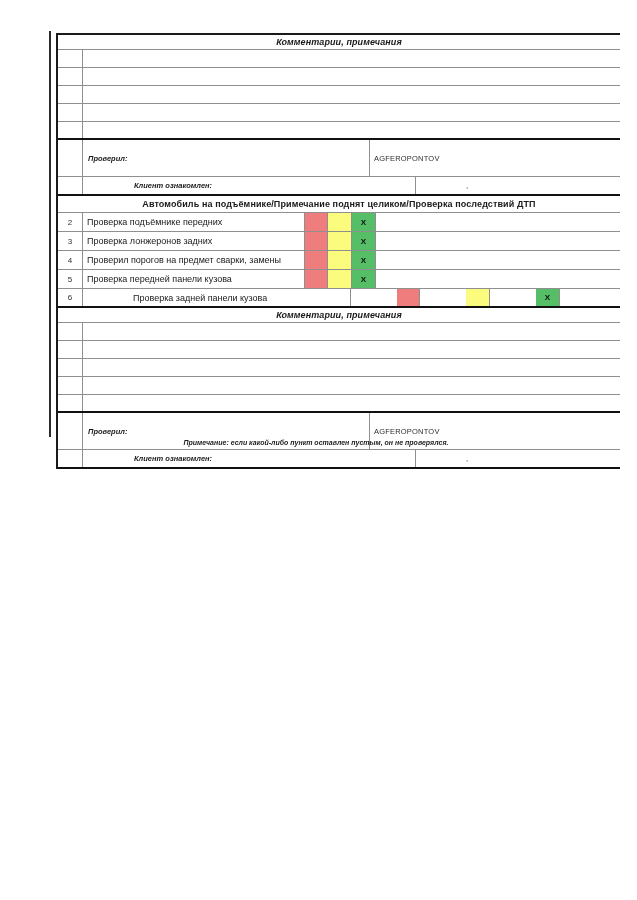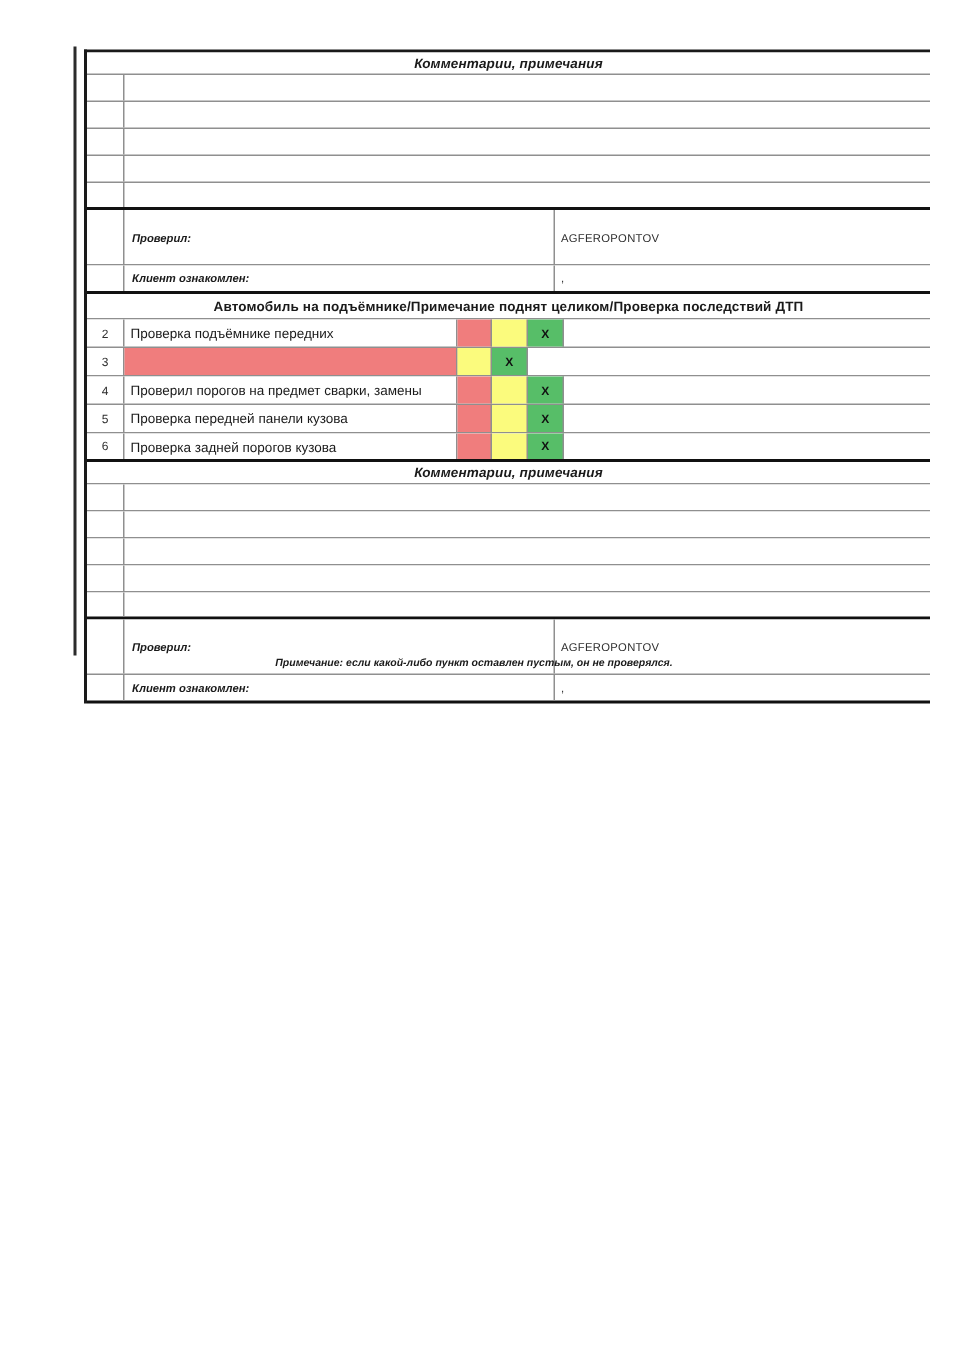--- a/index.html
+++ b/index.html
@@ -19,21 +19,21 @@
     border-top:2px solid #1a1a1a;
     border-left:2px solid #1a1a1a;
     box-sizing:border-box;
   }
 
   .row{
     display:grid;box-sizing:border-box;
     border-bottom:1px solid #8f8f8f;
     background:#fff;position:relative;
   }
-  .row.thickb{border-bottom:2px solid #111;}
+  .row.thickb{border-bottom:2px solid #111;gap:46px;}
 
   .row.title{height:15px;grid-template-columns:1fr;align-items:center;}
   .row.comment{height:18px;grid-template-columns:25px 1fr;}
   .row.sign{height:19px;grid-template-columns:25px 287px 1fr;}
   .row.sign.tall{height:37px;}
   .row.check{height:19px;grid-template-columns:25px 222px 23px 24px 24px 1fr;}
 
   .cell{box-sizing:border-box;display:flex;align-items:center;overflow:hidden;}
   .cell.rb{border-right:1px solid #8f8f8f;}
 
@@ -124,20 +124,23 @@
       <div class="cell rb status-cell" style="background-color: rgb(251, 251, 125);"></div>
       <div class="cell rb status-cell" style="background-color: rgb(87, 190, 104);">
           <span class="mark">X</span>
         </div>
       <div class="cell"></div>
     </div>
     <div class="row check">
       <div class="cell rb">
           <span class="num">3</span>
         </div>
+      <div class="cell rb">
+          <span class="item-label">Проверка лонжеронов задних</span>
+        </div>
       <div class="cell rb status-cell" style="background-color: rgb(240, 125, 125);"></div>
       <div class="cell rb status-cell" style="background-color: rgb(251, 251, 125);"></div>
       <div class="cell rb status-cell" style="background-color: rgb(87, 190, 104);">
           <span class="mark">X</span>
         </div>
       <div class="cell"></div>
     </div>
     <div class="row check">
       <div class="cell rb">
           <span class="num">4</span>
@@ -164,21 +167,21 @@
       <div class="cell rb status-cell" style="background-color: rgb(87, 190, 104);">
           <span class="mark">X</span>
         </div>
       <div class="cell"></div>
     </div>
     <div class="row check thickb">
       <div class="cell rb">
           <span class="num">6</span>
         </div>
       <div class="cell rb">
-          <span class="item-label">Проверка задней порогов кузова</span>
+          <span class="item-label">Проверка задней панели кузова</span>
         </div>
       <div class="cell rb status-cell" style="background-color: rgb(240, 125, 125);"></div>
       <div class="cell rb status-cell" style="background-color: rgb(251, 251, 125);"></div>
       <div class="cell rb status-cell" style="background-color: rgb(87, 190, 104);">
           <span class="mark">X</span>
         </div>
       <div class="cell"></div>
     </div>
 
     <div class="row title">

